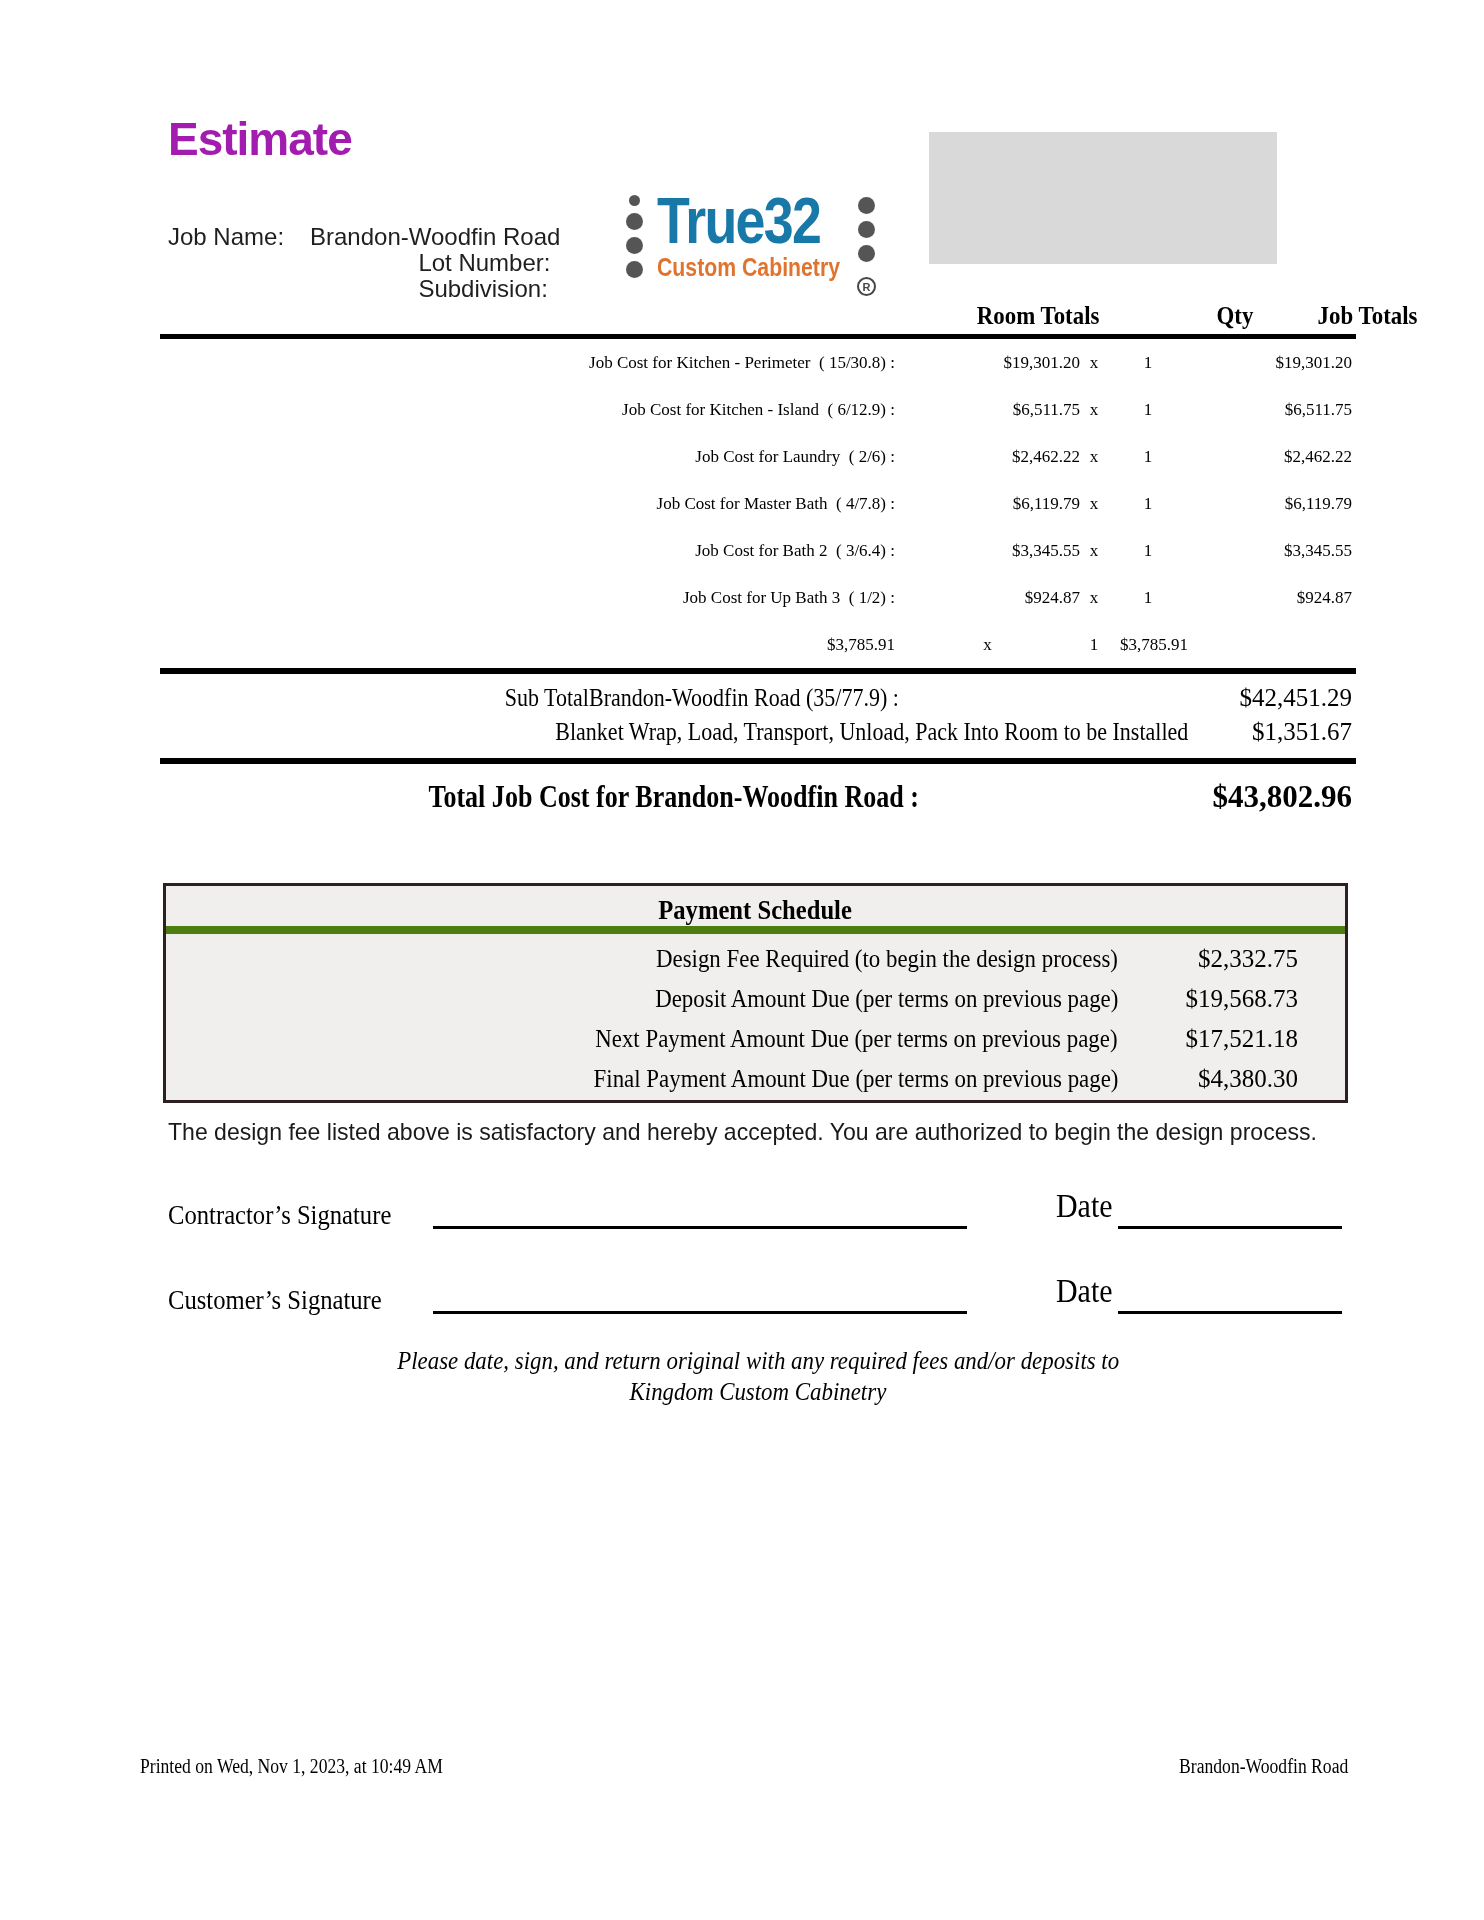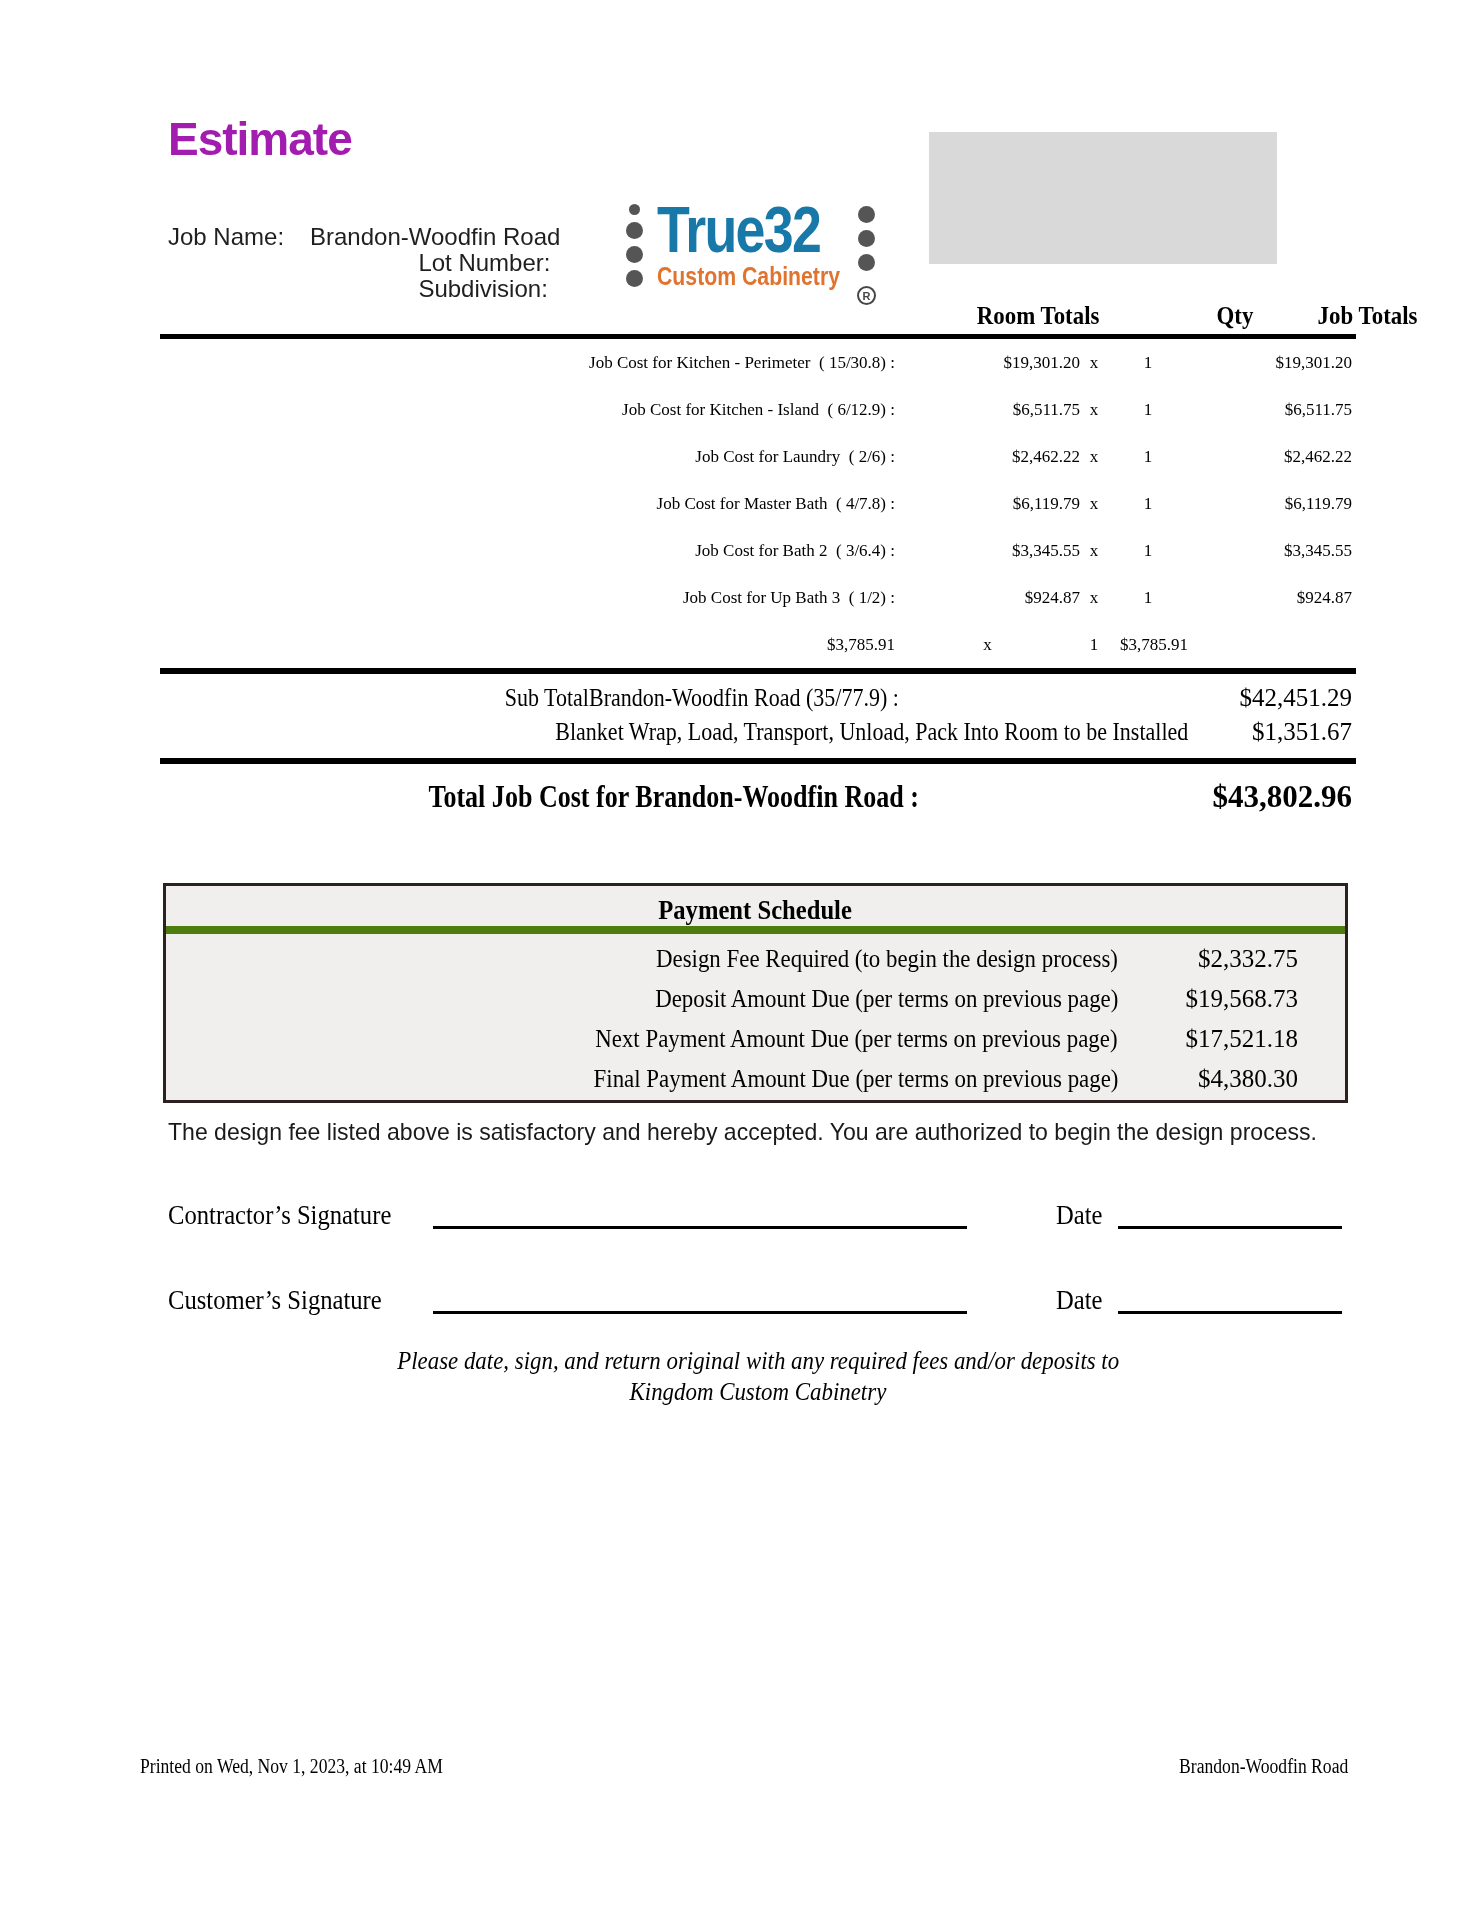--- a/index.html
+++ b/index.html
@@ -14,21 +14,21 @@
     font-family:"Liberation Sans", sans-serif; font-weight:bold;
     font-size:46px; letter-spacing:-1px; color:#a21caf;
   }
   .jobinfo {
     position:absolute; left:168px; top:224px;
     font-family:"Liberation Sans", sans-serif; font-size:24px; color:#1f1f1f;
   }
   .jobinfo .row { display:flex; line-height:26px;justify-content:flex-end; }
   .jobinfo .lbl { width:142px; }
   
-  .logo { position:absolute; left:626px; top:198px; display:flex; align-items:flex-start; }
+  .logo { position:absolute; left:626px; top:189px; display:flex; align-items:flex-start; }
   .dotcol { display:flex; flex-direction:column; align-items:center; }
   .dotcol.left { margin-top:6px; }
   .dotcol.right { margin-top:8px; margin-left:14px; }
   .dot { border-radius:50%; background:#555555; }
   .dot.sm { width:11px; height:11px; margin-bottom:7px; }
   .dot.lg { width:17px; height:17px; margin-bottom:7px; }
   .brandblock { margin-left:14px; width:186px; }
   .brand {
     display:inline-block; font-family:"Liberation Sans", sans-serif; font-weight:bold;
     font-size:64px; line-height:64px; letter-spacing:-2px; color:#1878a8;
@@ -100,21 +100,21 @@
   .acceptance {
     position:absolute; left:168px; top:1118px;
     font-family:"Liberation Sans", sans-serif; font-size:24px; color:#1a1a1a;
     transform:scaleX(.96); transform-origin:left center; white-space:nowrap;
   }
   .sigrow { position:absolute; left:168px; width:1182px; height:38px; }
   .sigrow.contractor { top:1195px; }
   .sigrow.customer { top:1280px; }
   .sigrow .sig-label { position:absolute; left:0; bottom:2px; font-size:28px; }
   .sigrow .sig-line  { position:absolute; left:265px; bottom:4px; width:534px; border-bottom:3px solid #000; }
-  .sigrow .date-label{ position:absolute; left:888px; bottom:2px; font-size:28px;margin-top:25px; }
+  .sigrow .date-label{ position:absolute; left:888px; bottom:8px; font-size:34px;margin-top:25px; }
   .sigrow .date-line { position:absolute; left:950px; bottom:4px; width:224px; border-bottom:3px solid #000; }
   .notes {
     position:absolute; left:160px; top:1345px; width:1196px;
     text-align:center; font-style:italic; font-size:26px; line-height:31px;
   }
   
   .footer {
     position:absolute; left:140px; top:1755px; width:1208px;
     display:flex; justify-content:space-between; font-size:20px;
   }

